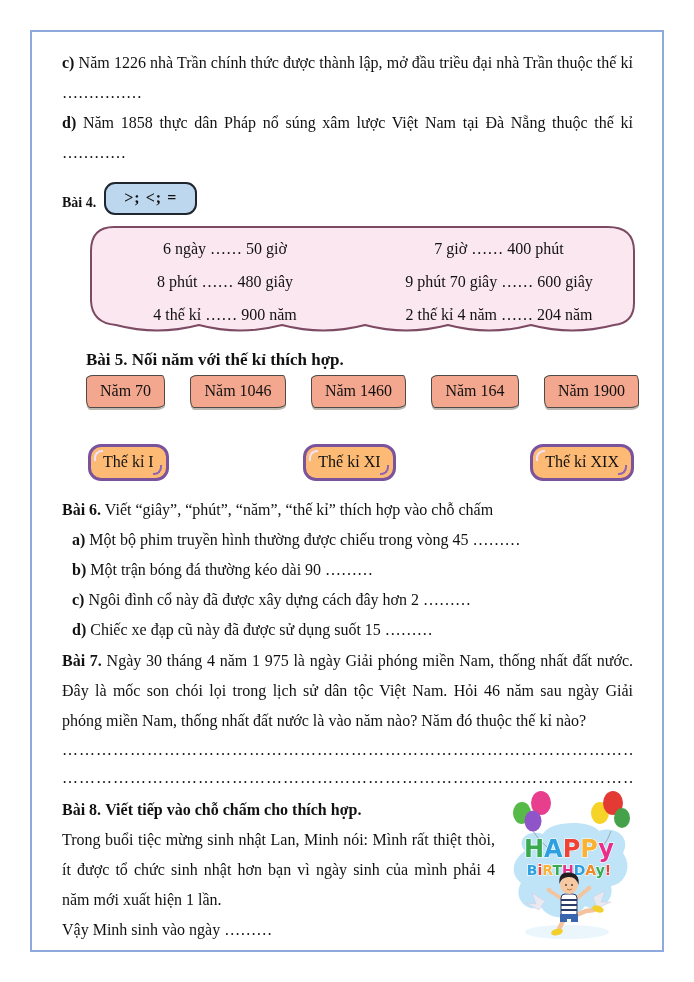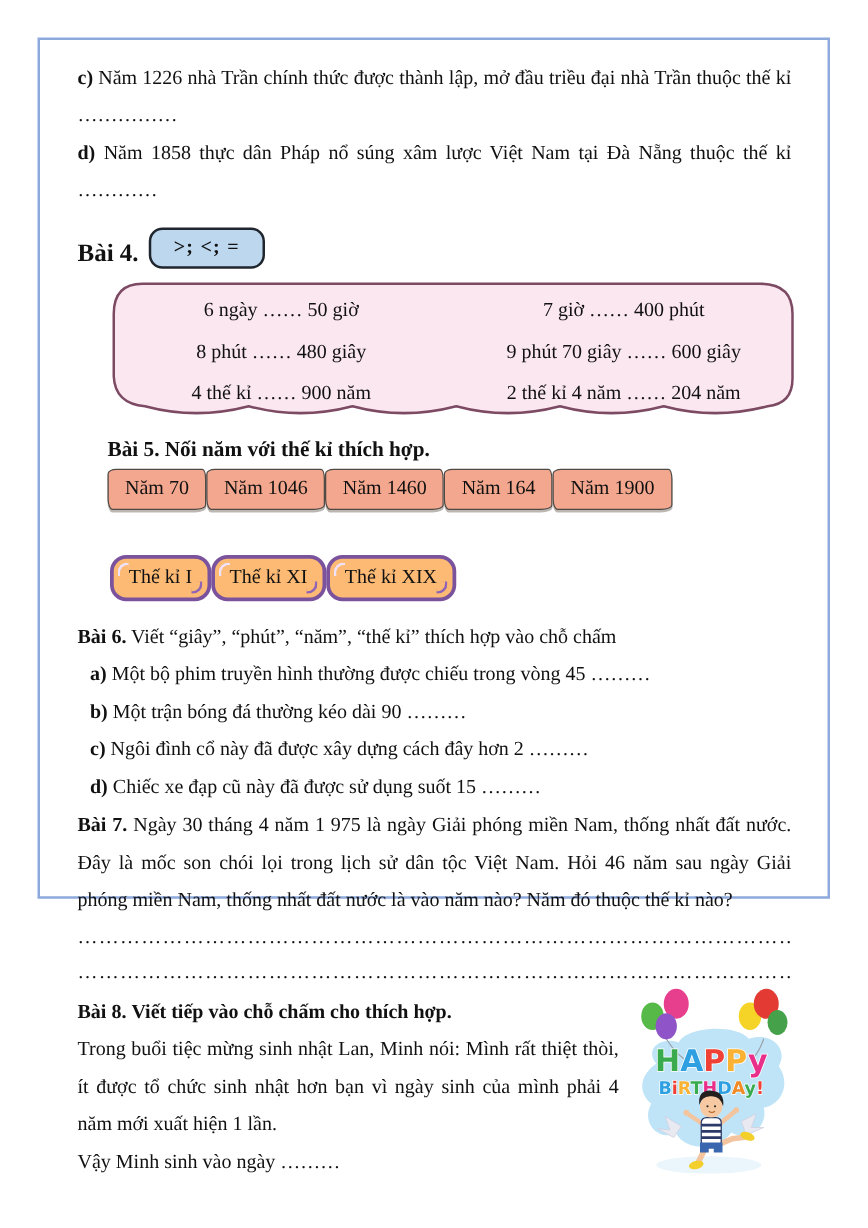--- a/index.html
+++ b/index.html
@@ -1,33 +1,33 @@
 <!DOCTYPE html>
 <html><head>
 <meta charset="utf-8">
 <style>
   * { box-sizing: border-box; margin: 0; padding: 0; }
   html, body { width: 694px; height: 982px; background: #ffffff; overflow: hidden; }
   body { font-family: "Liberation Serif", serif; color: #111; }
 
   .page-frame {
     position: absolute; left: 30px; top: 30px;
-    width: 634px; height: 689px;
+    width: 634px; height: 922px;
     border: 2px solid #8ea9db;
     background: #fff;
     padding: 16px 29px 0 30px;
     font-size: 16px;
   }
 
   .para { line-height: 30px; text-align: justify; }
   .para b { font-weight: bold; }
 
   
   .bai4-row { display: flex; align-items: flex-end; margin-top: 5px; height: 42px; }
-  .bai4-label { font-weight: bold; font-size: 20px; line-height: 24px; }
+  .bai4-label { font-weight: bold; font-size: 14px; line-height: 24px; }
   .cmp-badge {
     margin-left: 8px;
     background: #bdd7ee;
     border: 2px solid #20262e;
     border-radius: 11px;
     padding: 5px 18px 6px;
     font-weight: bold;
     font-size: 16px;
     letter-spacing: 1px;
   }
@@ -35,21 +35,21 @@
   
   .pinkbox { position: relative; margin: 10px 0 0 26px; width: 548px; height: 114px; }
   .pinkbox svg { position: absolute; left: 0; top: 0; }
   .pink-cols { position: relative; display: flex; height: 100%; padding-top: 7px; }
   .pink-col { width: 50%; text-align: center; }
   .pink-col .cmp-line { line-height: 33px; }
 
   .section-title { font-weight: bold; font-size: 17px; line-height: 25px; }
   .bai5-title { margin-top: 8px; margin-left: 24px; }
 
-  .card-row { display: flex; justify-content: flex-start; }
+  .card-row { display: flex; justify-content: space-between; }
   .year-row { margin: 3px 0 0 24px; width: 553px; }
   .century-row { margin: 36px 0 0 26px; width: 546px; }
 
   .year-card {
     background: #f2a78e;
     border: 1.6px solid #4f4a45;
     border-radius: 7px 3px 9px 4px / 4px 8px 4px 9px;
     box-shadow: 0 2px 0 0 #bdb7b2;
     padding: 5px 13px 6px;
     line-height: 20px;

